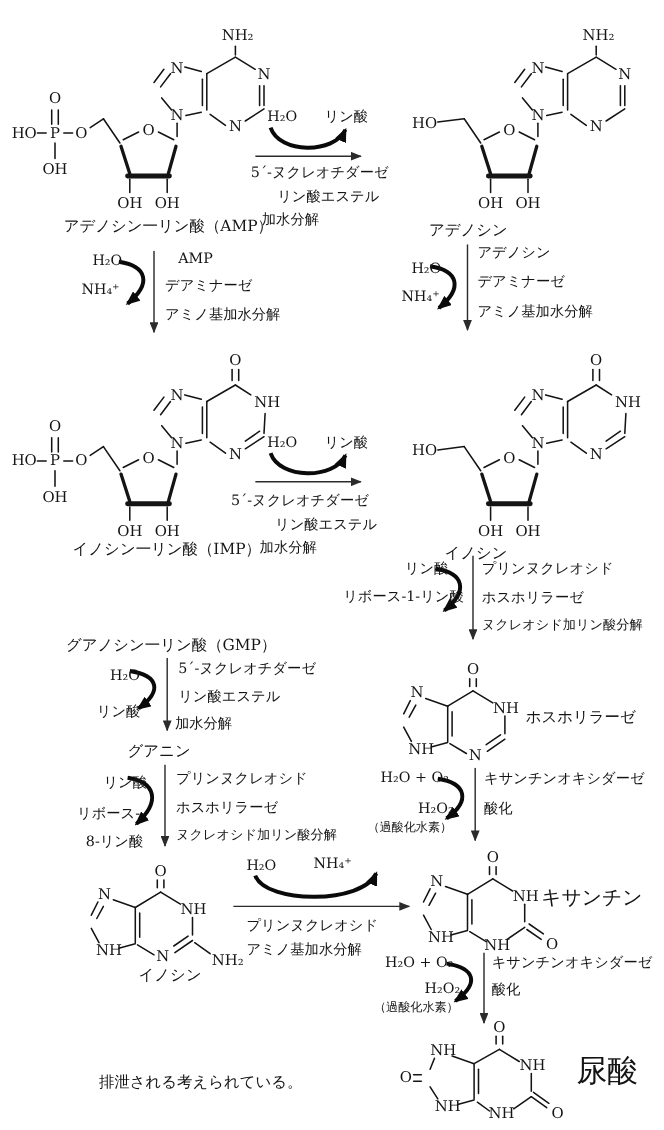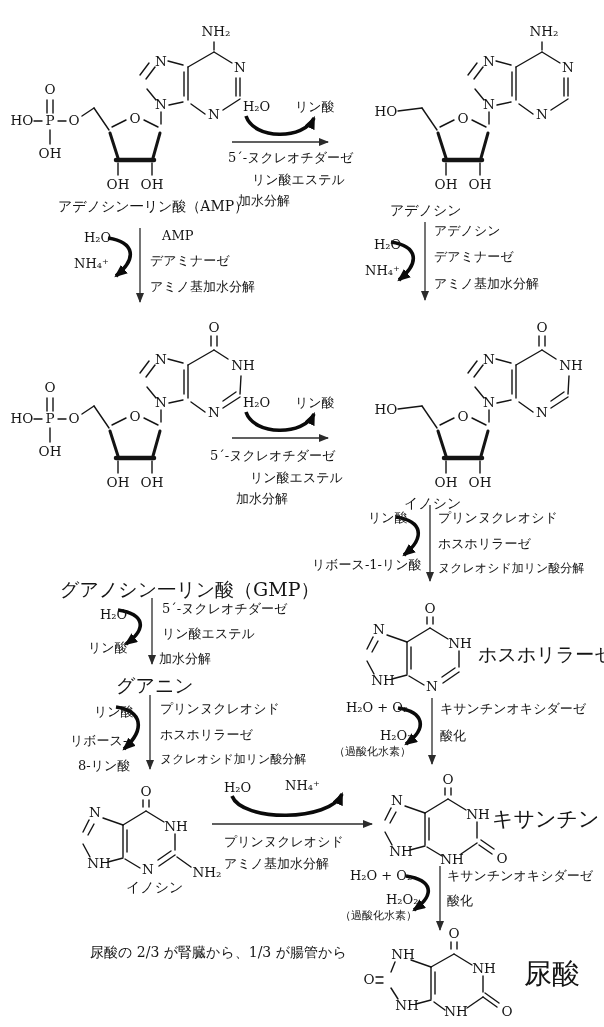--- a/index.html
+++ b/index.html
@@ -1,20 +1,20 @@
 <!DOCTYPE html>
 <html><head>
 <meta charset="utf-8">
 <style>
   html,body{margin:0;padding:0;background:#fff;}
   .canvas{position:relative;width:604px;height:1027px;background:#ffffff;overflow:hidden;
           font-family:"DejaVu Serif","Liberation Serif",serif;color:#141414;}
   .t{position:absolute;white-space:nowrap;line-height:1.15;}
   .s11{font-size:11px}.s12{font-size:12px}.s13{font-size:13px}.s14{font-size:14px}
-  .s15{font-size:19px}.s17{font-size:21px}.s20{font-size:28px}
+  .s15{font-size:14px}.s17{font-size:18px}.s20{font-size:28px}
   .mol{position:absolute;}
   .mol line,.mol path{stroke:#141414;stroke-width:1.4;fill:none;stroke-linecap:round;}
   .mol .b3{stroke-width:3;}
   .mol .b45{stroke-width:4.5;}
   .mol text{fill:#141414;font-family:"DejaVu Serif","Liberation Serif",serif;font-size:13.5px;text-anchor:middle;}
   .rx{position:absolute;}
   .rx .main{stroke:#2b2b2b;stroke-width:1.3;fill:none;}
   .rx .arc{stroke:#0a0a0a;stroke-width:3.6;fill:none;}
   .defs{position:absolute;width:0;height:0;}
 </style>
@@ -191,20 +191,21 @@
   <text x="68" y="113">O</text>
   <text x="129" y="111">O</text>
   <text x="112" y="177">OH</text>
   <text x="146" y="177">OH</text>
   <text x="155" y="97">N</text>
   <text x="155" y="54">N</text>
   <text x="237" y="60">NH</text>
   <text x="208" y="107">N</text>
   <text x="208" y="22">O</text>
 </svg>
+<div class="t s14" style="left:66px;top:492px">イノシン一リン酸（IMP）</div>
 
 <svg class="mol" style="left:334px;top:310px" width="250" height="186" viewBox="0 0 250 186">
   <g>
     <line x1="64" y1="99" x2="88" y2="96"></line>
         <line x1="88" y1="96" x2="103" y2="118"></line>
     <line x1="106" y1="115" x2="120" y2="108"></line>
         <line x1="138" y1="108" x2="152" y2="115"></line>
     <line class="b3" x1="154" y1="121" x2="147" y2="146"></line>
     <line class="b45" x1="148" y1="148" x2="110" y2="148"></line>
     <line class="b3" x1="112" y1="146" x2="104" y2="121"></line>
@@ -247,21 +248,21 @@
 <div class="t s13" style="left:295px;top:396px">リン酸</div>
 <div class="t s13" style="left:210px;top:449px">5´-ヌクレオチダーゼ</div>
 <div class="t s13" style="left:250px;top:471px">リン酸エステル</div>
 <div class="t s13" style="left:236px;top:492px">加水分解</div>
 
 <svg class="rx" style="left:394px;top:505px" width="48" height="86" viewBox="0 0 48 86">
   <line class="main" x1="36" y1="0" x2="36" y2="76" marker-end="url(#ah)"></line>
   <path class="arc" d="M2,12 C28,16 32,32 10,50" marker-end="url(#ahb)"></path>
 </svg>
 <div class="t s13" style="left:368px;top:511px">リン酸</div>
-<div class="t s13" style="left:312px;top:558px">リボース-1-リン酸</div>
+<div class="t s13" style="left:312px;top:536px">リボース-1-リン酸</div>
 <div class="t s13" style="left:438px;top:511px">プリンヌクレオシド</div>
 <div class="t s13" style="left:438px;top:537px">ホスホリラーゼ</div>
 <div class="t s12" style="left:438px;top:562px">ヌクレオシド加リン酸分解</div>
 
 <div class="t s15" style="left:60px;top:579px">グアノシン一リン酸（GMP）</div>
 <svg class="rx" style="left:116px;top:598px" width="48" height="76" viewBox="0 0 48 76">
   <line class="main" x1="36" y1="0" x2="36" y2="66" marker-end="url(#ah)"></line>
   <path class="arc" d="M2,12 C28,16 32,30 10,46" marker-end="url(#ahb)"></path>
 </svg>
 <div class="t s13" style="left:100px;top:608px">H₂O</div>
@@ -416,15 +417,15 @@
   <text x="98" y="16">O</text>
   <text x="128" y="51">NH</text>
   <text x="151" y="94">O</text>
   <text x="100" y="94">NH</text>
   <text x="47" y="37">NH</text>
   <text x="51" y="88">NH</text>
   <text x="13" y="62">O</text>
 </svg>
 <div class="t s20" style="left:524px;top:958px">尿酸</div>
 
-<div class="t s14" style="left:90px;top:944px">尿酸の 2/3 が腎臓から、1/3 が腸管から</div>
+<div class="t s14" style="left:90px;top:976px">排泄される考えられている。</div>
 
 </div>
 
 </body></html>

